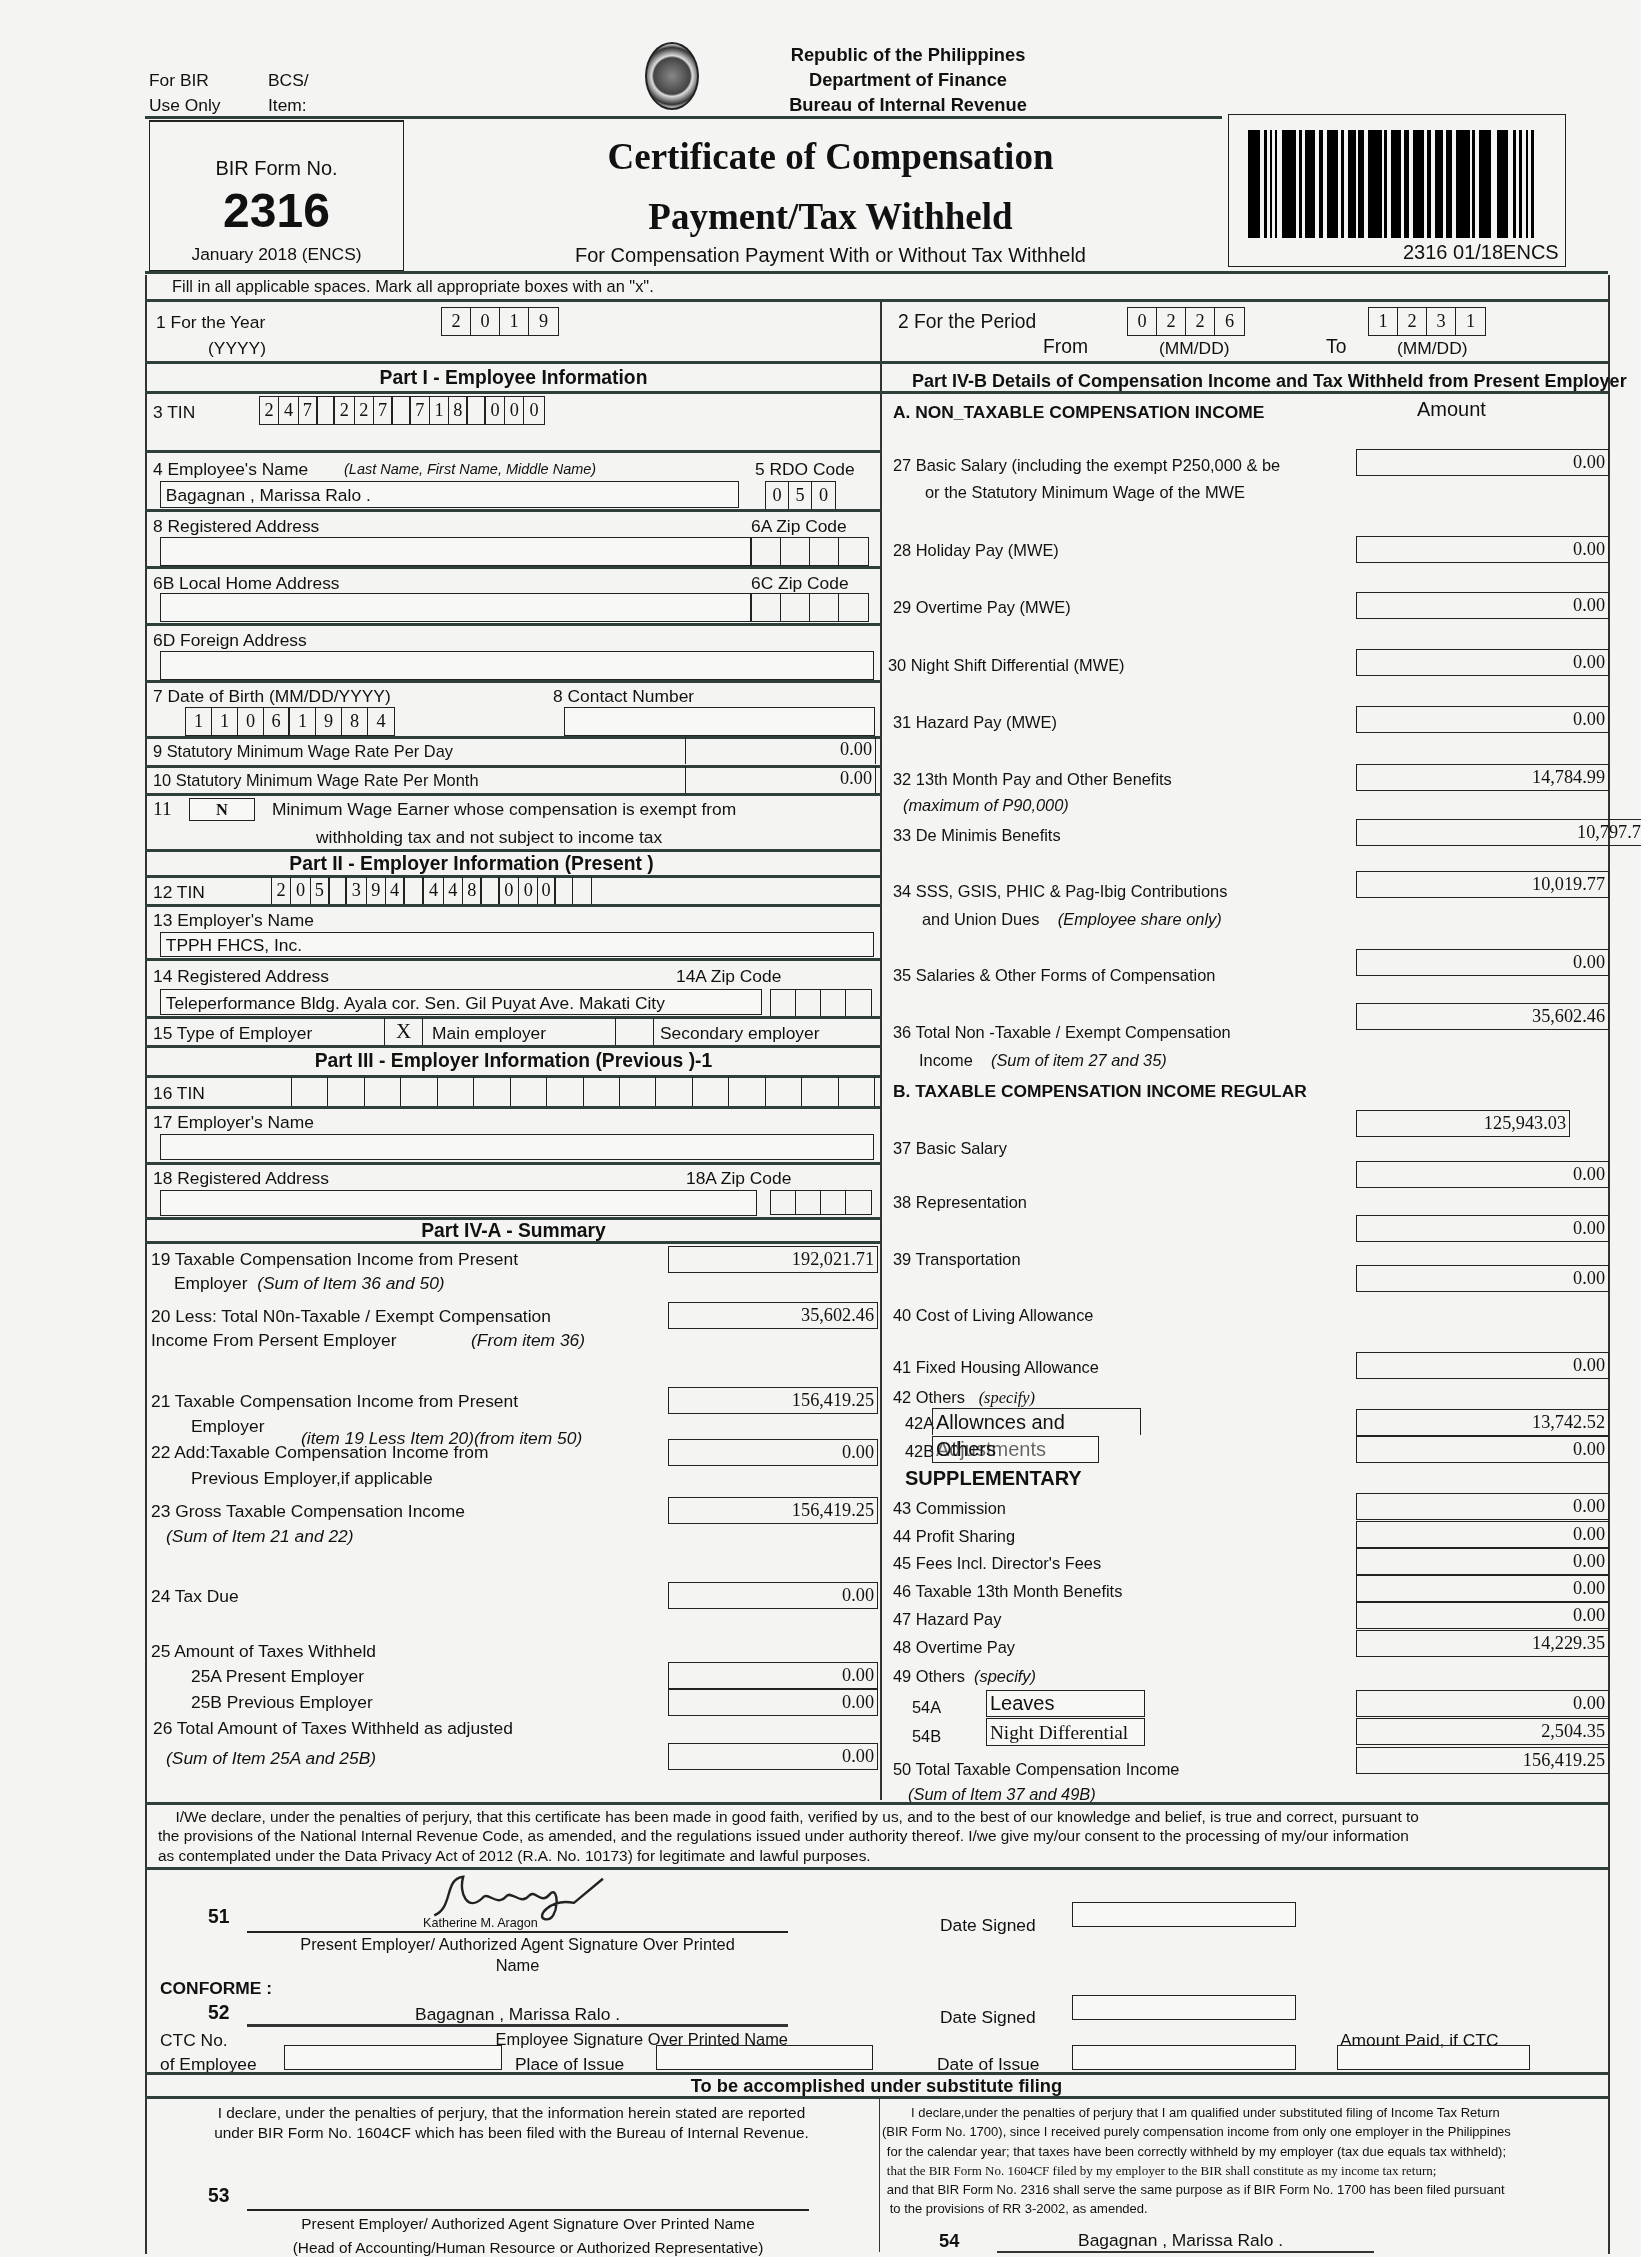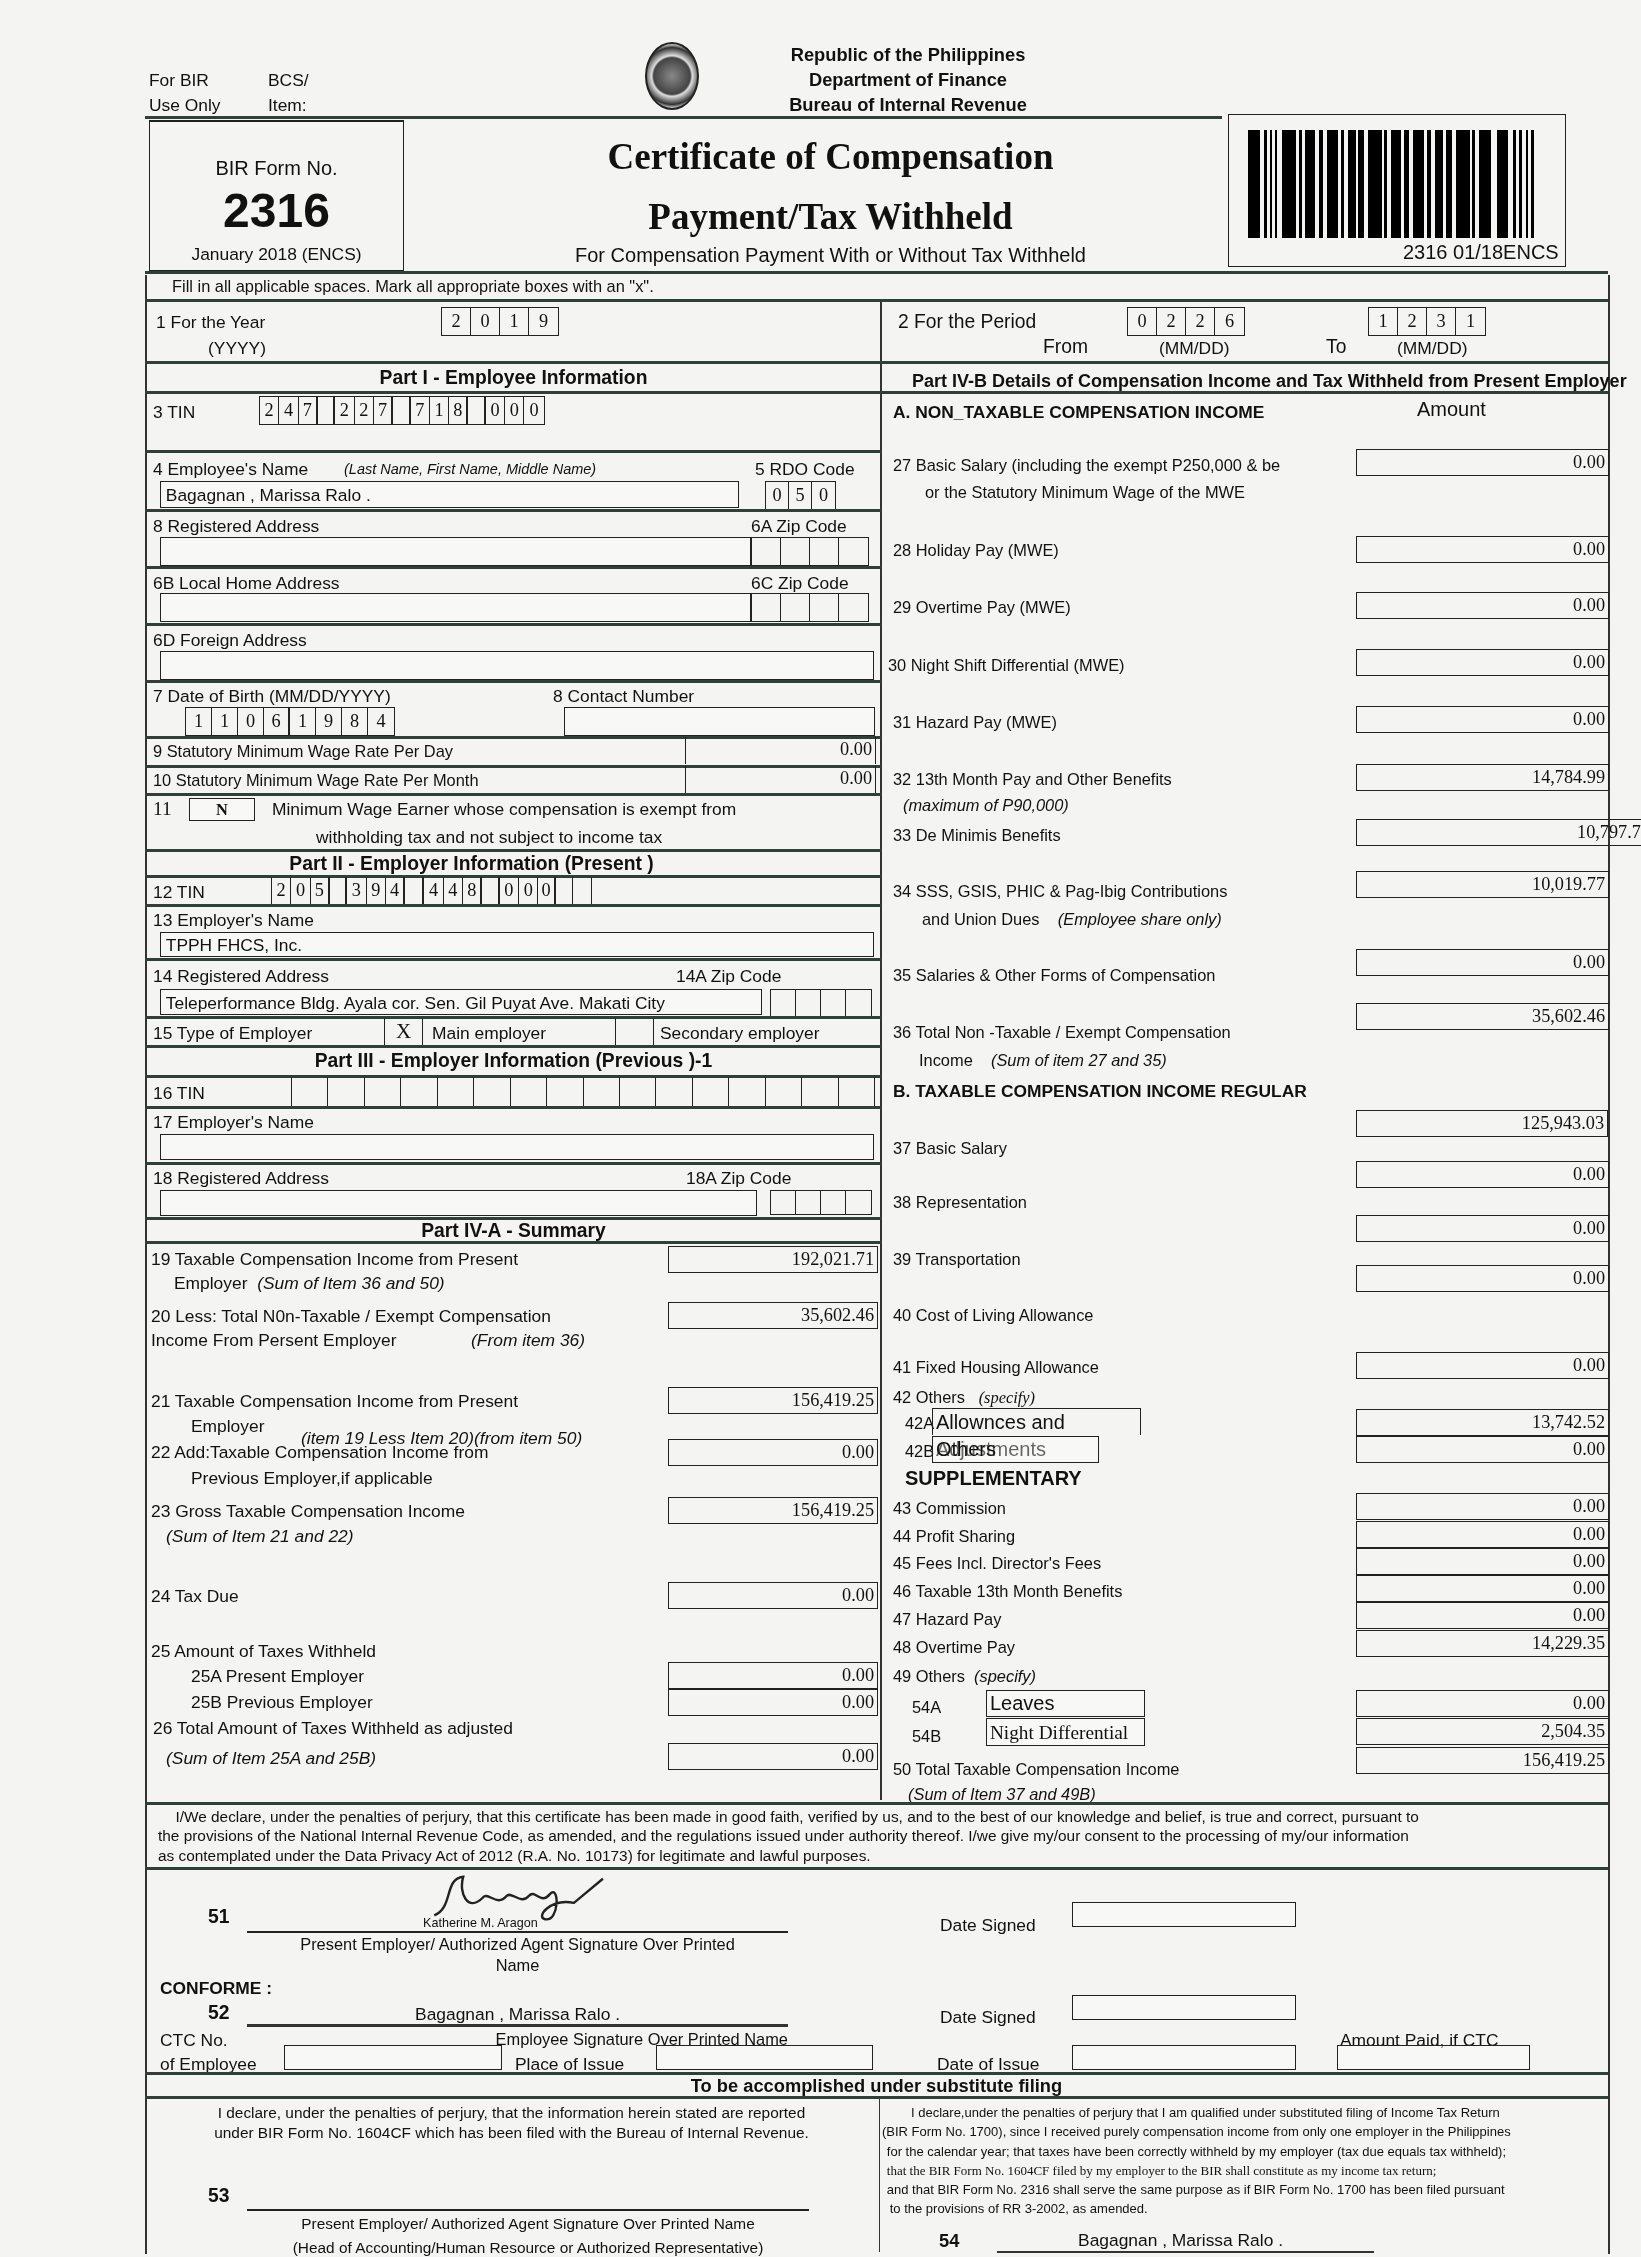--- a/index.html
+++ b/index.html
@@ -360,21 +360,21 @@
 <div class="abs f13" style="left:893px;top:966px;">35  Salaries &amp; Other Forms of Compensation</div>
 <div class="amt" style="left:1356px;top:949px;width:253px;">0.00</div>
 
 <div class="abs f13" style="left:893px;top:1023px;">36  Total Non -Taxable / Exempt Compensation</div>
 <div class="abs f13" style="left:919px;top:1051px;"><span>Income</span>&nbsp;&nbsp;&nbsp;&nbsp;<span class="it">(Sum of item 27 and 35)</span></div>
 <div class="amt" style="left:1356px;top:1003px;width:253px;">35,602.46</div>
 
 <div class="abs b f14" style="left:893px;top:1081px;">B. TAXABLE COMPENSATION INCOME REGULAR</div>
 
 <div class="abs f13" style="left:893px;top:1139px;">37  Basic Salary</div>
-<div class="amt" style="left:1356px;top:1110px;width:252px;">125,943.03</div>
+<div class="amt" style="left:1356px;top:1110px;width:214px;">125,943.03</div>
 <div class="abs f13" style="left:893px;top:1193px;">38  Representation</div>
 <div class="amt" style="left:1356px;top:1161px;width:253px;">0.00</div>
 <div class="abs f13" style="left:893px;top:1250px;">39  Transportation</div>
 <div class="amt" style="left:1356px;top:1215px;width:253px;">0.00</div>
 <div class="abs f13" style="left:893px;top:1306px;">40  Cost of Living Allowance</div>
 <div class="amt" style="left:1356px;top:1265px;width:253px;">0.00</div>
 <div class="abs f13" style="left:893px;top:1358px;">41  Fixed Housing Allowance</div>
 <div class="amt" style="left:1356px;top:1352px;width:253px;">0.00</div>
 
 <div class="abs f13" style="left:893px;top:1388px;"><span>42  Others</span>&nbsp;&nbsp;&nbsp;<span class="ser it">(specify)</span></div>

